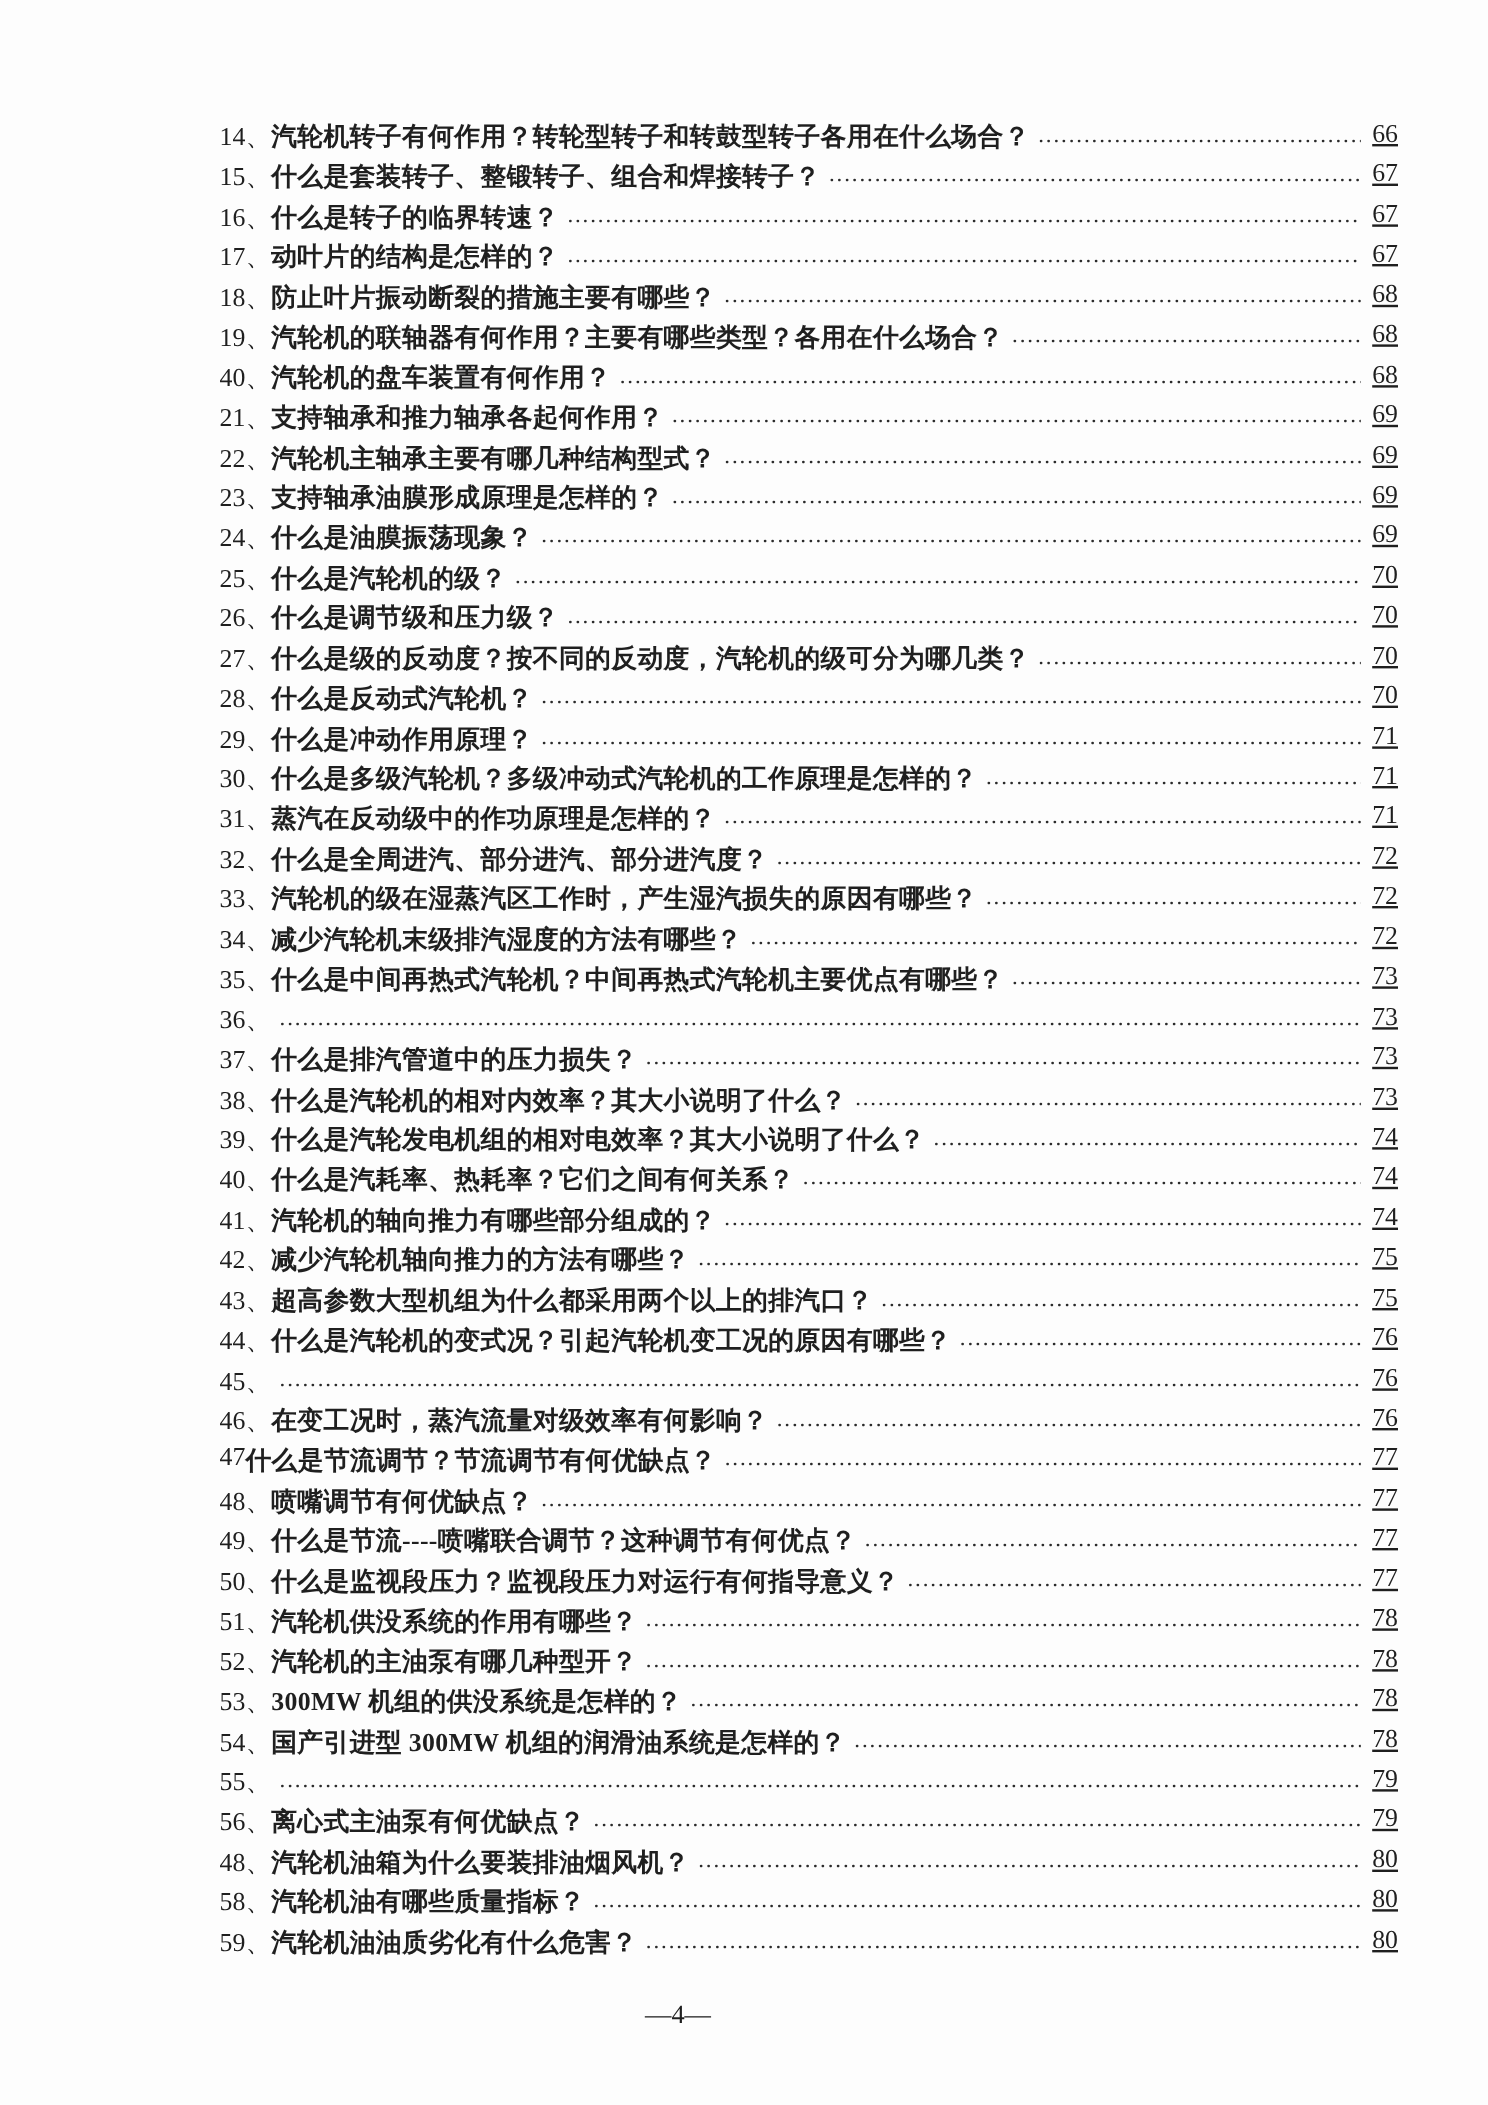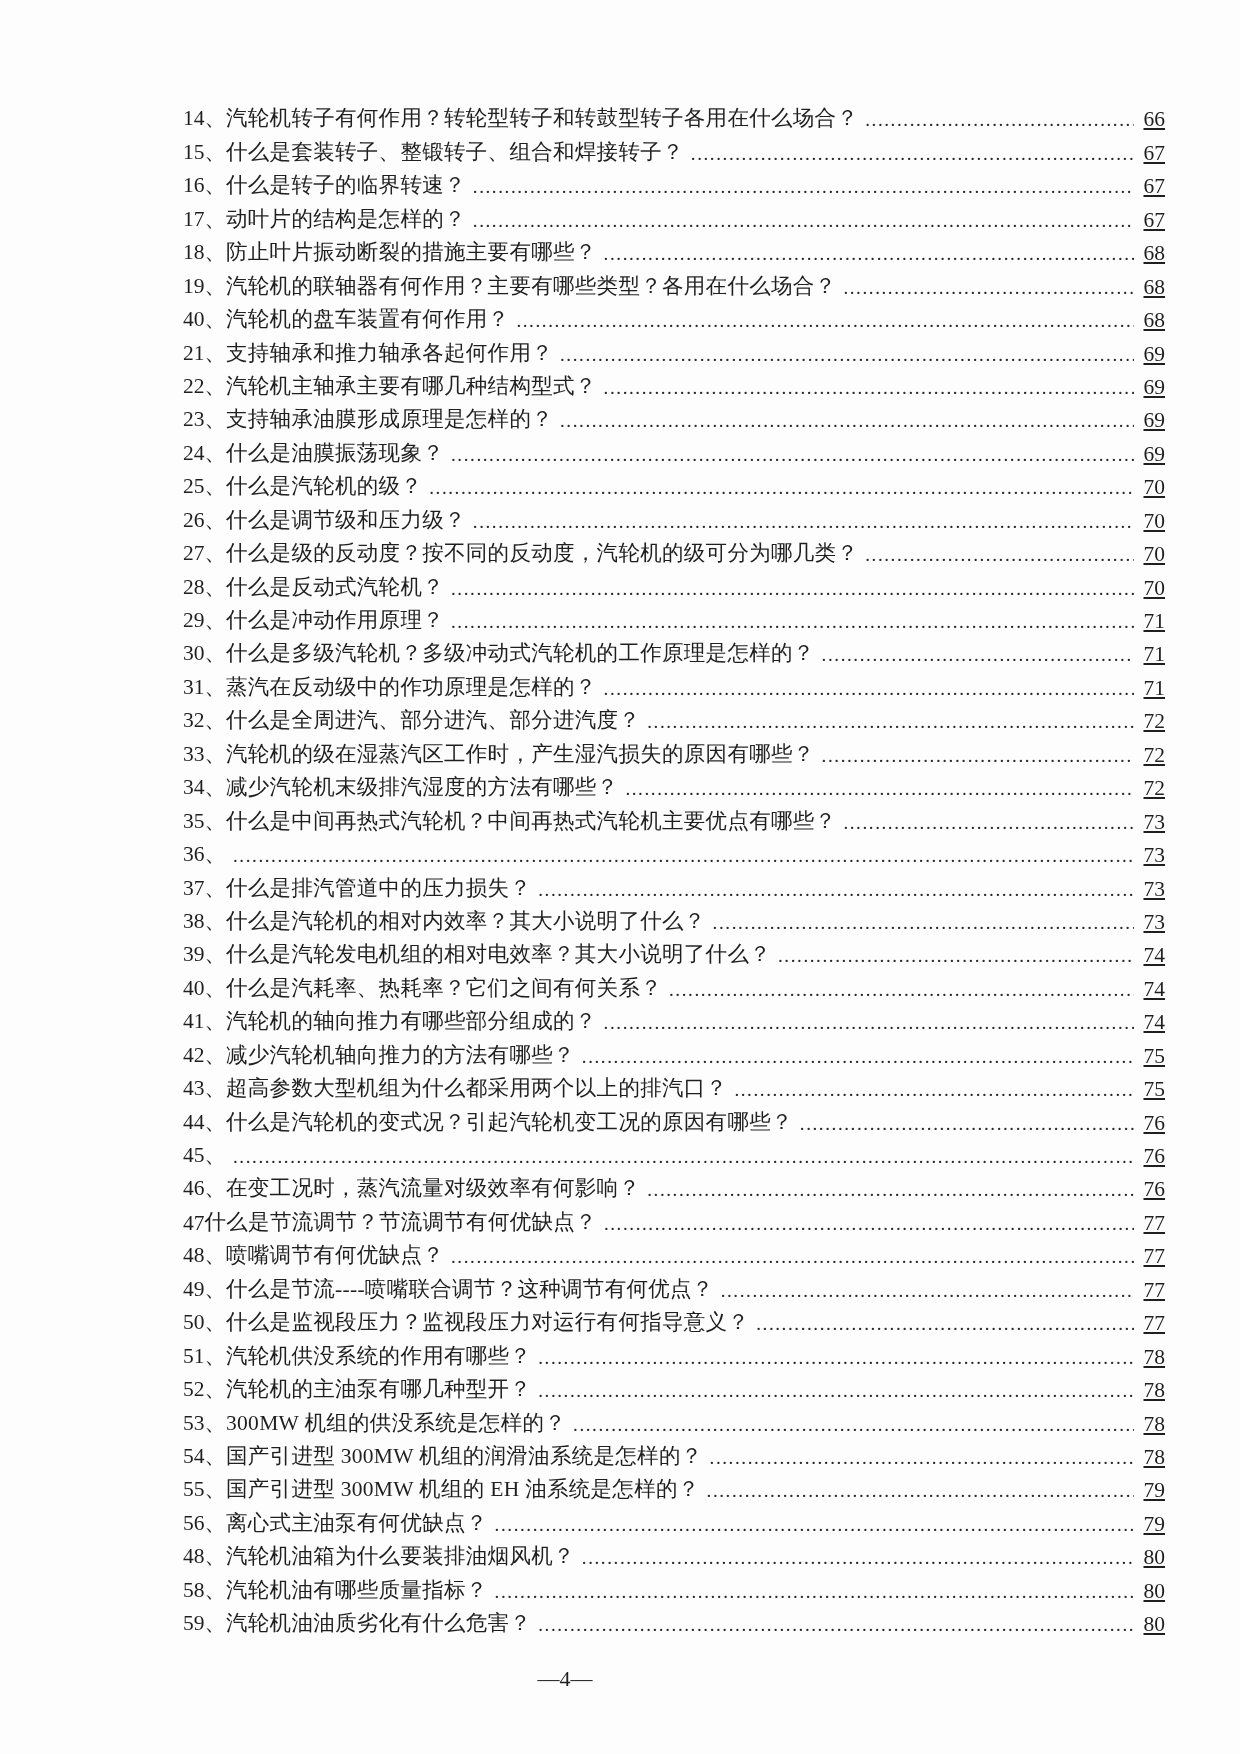--- a/index.html
+++ b/index.html
@@ -17,32 +17,33 @@
     background: #fdfdfd;
   }
   .toc {
     position: absolute;
     top: 99px;
     left: 183px;
     width: 982px;
   }
   .row {
     display: flex;
-    align-items: flex-end;
+    align-items: flex-start;
     height: 33.45px;
     font-size: 21.5px;
     white-space: nowrap;
     cursor: pointer;
   }
   .num {
     flex-shrink: 0;
   }
   .label {
     flex-shrink: 0;
     letter-spacing: 0.3px;
+    font-weight: bold;
   }
   .leader {
     flex: 1 1 auto;
     overflow: hidden;
     white-space: nowrap;
     margin: 0 3px 0 7px;
     min-width: 10px;
     color: #2a2a2a;
   }
   .leader::after {
@@ -350,21 +351,20 @@
 
   <div class="row">
     <span class="num">54、</span>
     <span class="label">国产引进型 300MW 机组的润滑油系统是怎样的？</span>
     <span class="leader"></span>
     <span class="pg">78</span>
   </div>
 
   <div class="row">
     <span class="num">55、</span>
-    <span class="label">国产引进型 300MW 机组的 EH 油系统是怎样的？</span>
     <span class="leader"></span>
     <span class="pg">79</span>
   </div>
 
   <div class="row">
     <span class="num">56、</span>
     <span class="label">离心式主油泵有何优缺点？</span>
     <span class="leader"></span>
     <span class="pg">79</span>
   </div>

